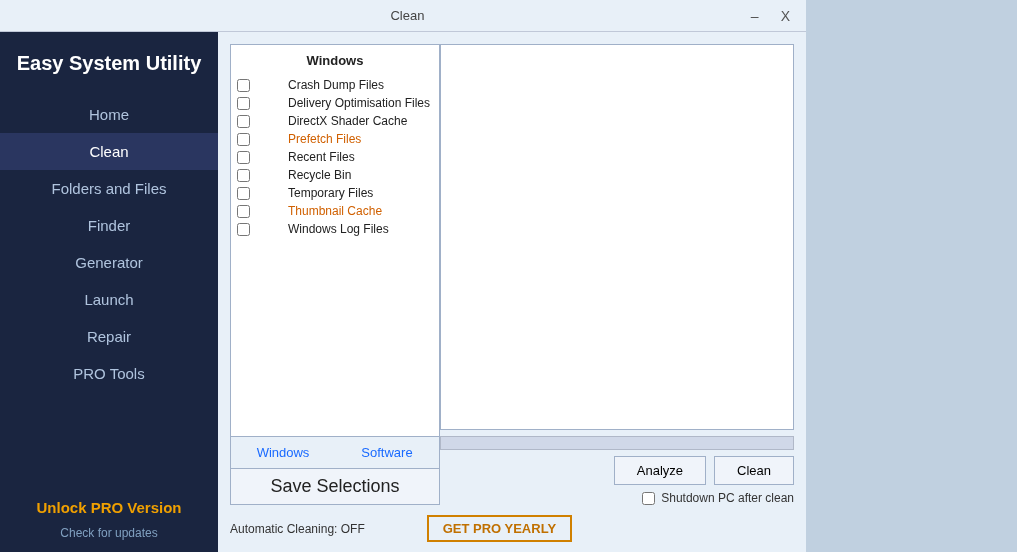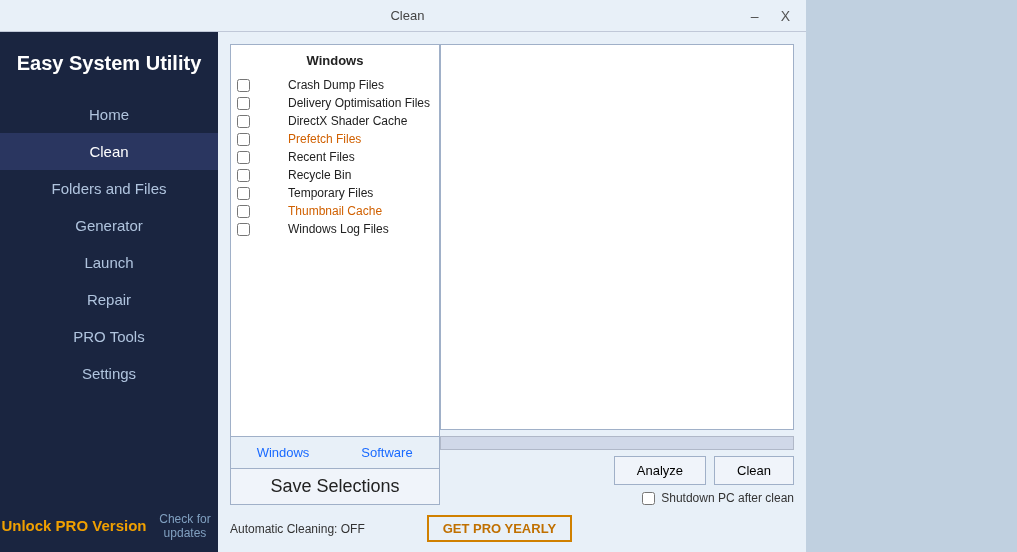--- a/index.html
+++ b/index.html
@@ -89,21 +89,21 @@
     }
     .nav-item.active {
       background: #2a3660;
       color: #ffffff;
       font-weight: 500;
     }
     .sidebar-bottom {
       margin-top: auto;
       width: 100%;
       display: flex;
-      flex-direction: row;
+      flex-direction: column;
       align-items: center;
       padding-bottom: 12px;
       gap: 4px;
     }
     .unlock-pro-btn {
       color: #f0a000;
       font-size: 15px;
       font-weight: bold;
       cursor: pointer;
       text-align: center;
@@ -294,25 +294,25 @@
   <div class="main-layout">
 
     <div class="sidebar">
       <div class="sidebar-logo">
         <div class="sidebar-logo-text">Easy System Utility</div>
       </div>
       <nav class="sidebar-nav">
         <div class="nav-item">Home</div>
         <div class="nav-item active">Clean</div>
         <div class="nav-item">Folders and Files</div>
+        <div class="nav-item">Finder</div>
         <div class="nav-item">Generator</div>
         <div class="nav-item">Launch</div>
         <div class="nav-item">Repair</div>
         <div class="nav-item">PRO Tools</div>
-        <div class="nav-item">Settings</div>
       </nav>
       <div class="sidebar-bottom">
         <div class="unlock-pro-btn">Unlock PRO Version</div>
         <div class="check-updates">Check for updates</div>
       </div>
     </div>
 
     <div class="content-area">
       <div class="content-panels">
 

